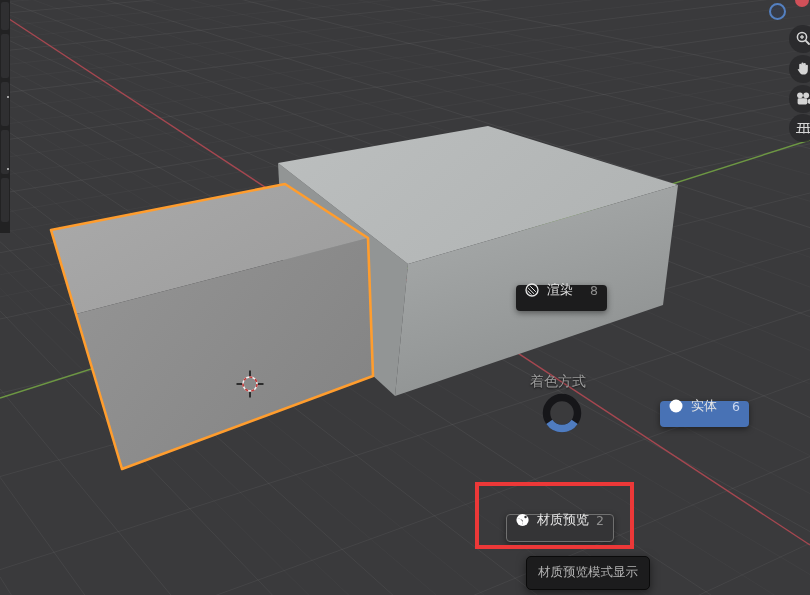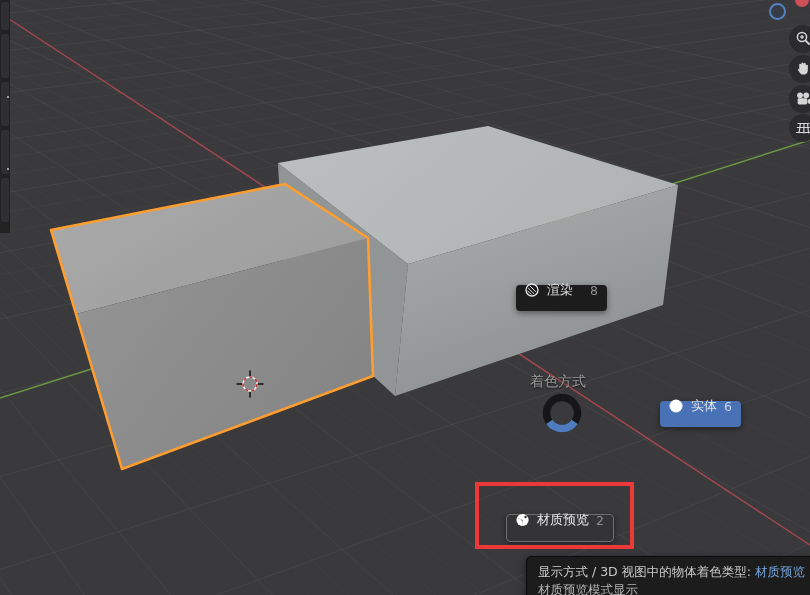--- a/index.html
+++ b/index.html
@@ -212,21 +212,21 @@
   <div class="pie-btn" style="left:516px;top:285px;width:91px;">
     <svg width="16" height="16" viewBox="0 0 16 16">
       <circle cx="8" cy="8" r="6" fill="none" stroke="#e6e6e6" stroke-width="1.3"></circle>
       <path d="M3.4 8.6 L7.4 12.6 M4.2 6 L10 11.8 M6.2 4.2 L11.8 9.8" stroke="#e6e6e6" stroke-width="1" fill="none"></path>
     </svg>
     <span class="lbl">渲染</span>
     <span class="key">8</span>
   </div>
 
 
-  <div class="pie-btn solid" style="left:660px;top:401px;width:81px;">
+  <div class="pie-btn solid" style="left:660px;top:401px;width:89px;">
     <svg width="16" height="16" viewBox="0 0 16 16">
       <circle cx="8" cy="8" r="6.5" fill="#ffffff"></circle>
     </svg>
     <span class="lbl">实体</span>
     <span class="key">6</span>
   </div>
 
   <div class="pie-btn material" style="left:506px;top:514px;width:108px;">
     <svg width="16" height="16" viewBox="0 0 16 16">
       <circle cx="8" cy="8" r="6.5" fill="#ffffff"></circle>
@@ -239,17 +239,16 @@
 
   <div class="pie-title">着色方式</div>
   <svg class="pie-ring" width="46" height="46" viewBox="0 0 46 46">
     <circle cx="23" cy="22" r="15.5" fill="none" stroke="#141417" stroke-width="7.5" opacity="0.92"></circle>
     <path d="M 35.7 30.9 A 15.5 15.5 0 0 1 10.3 30.9" fill="none" stroke="#4f7cc0" stroke-width="7.5"></path>
   </svg>
 
   <div class="anno-rect"></div>
 
   <div class="tooltip">
-    <div><span>显示方式 / 3D 视图中的物体着色类型: </span><span class="val">材质预览</span></div>
     <div class="l2">材质预览模式显示</div>
   </div>
 
 </div>
 
 </body></html>

